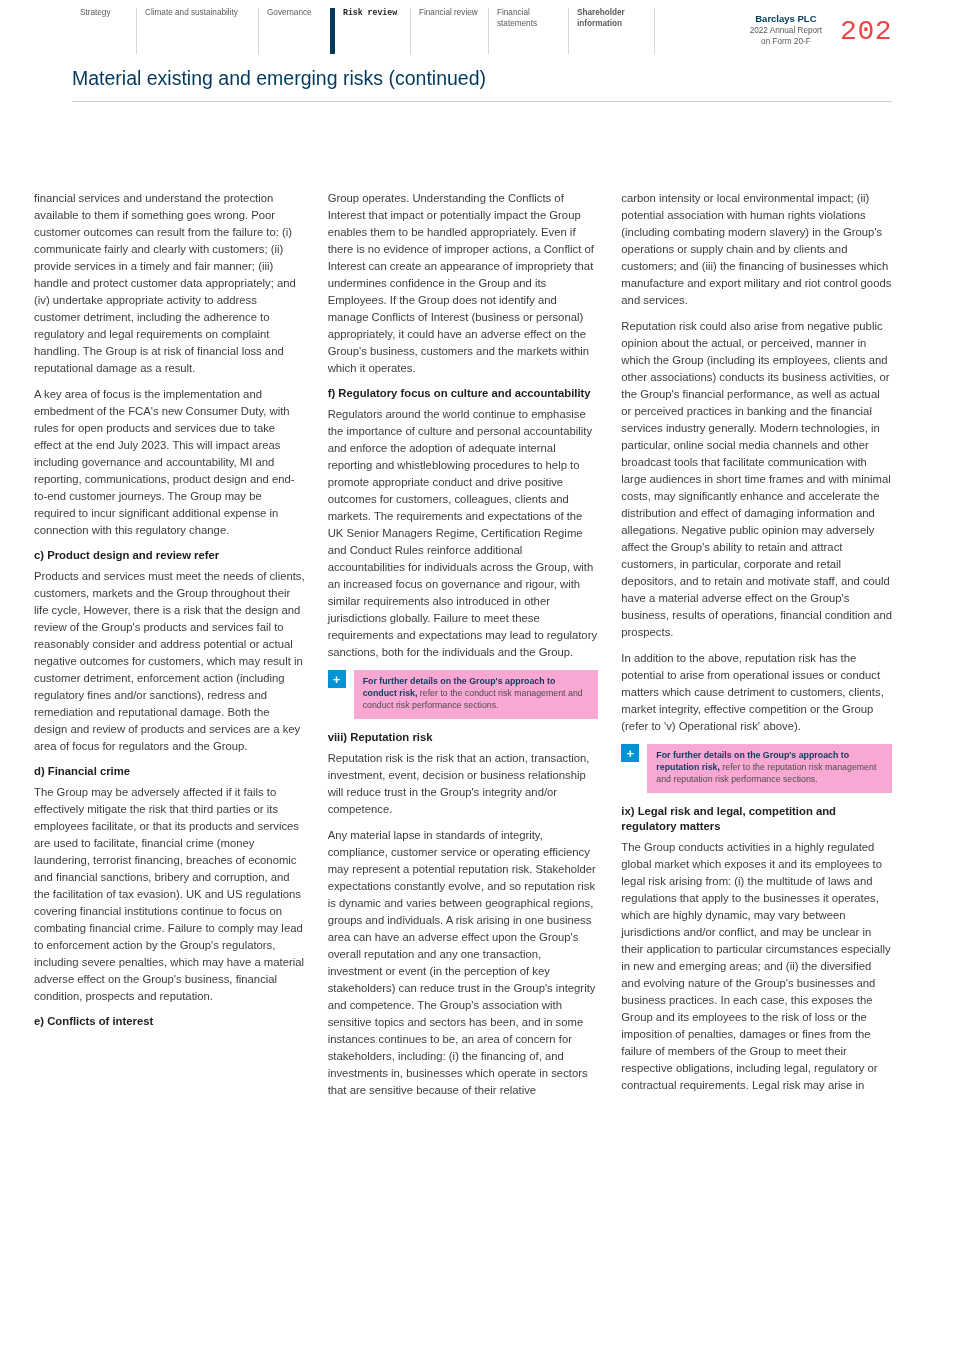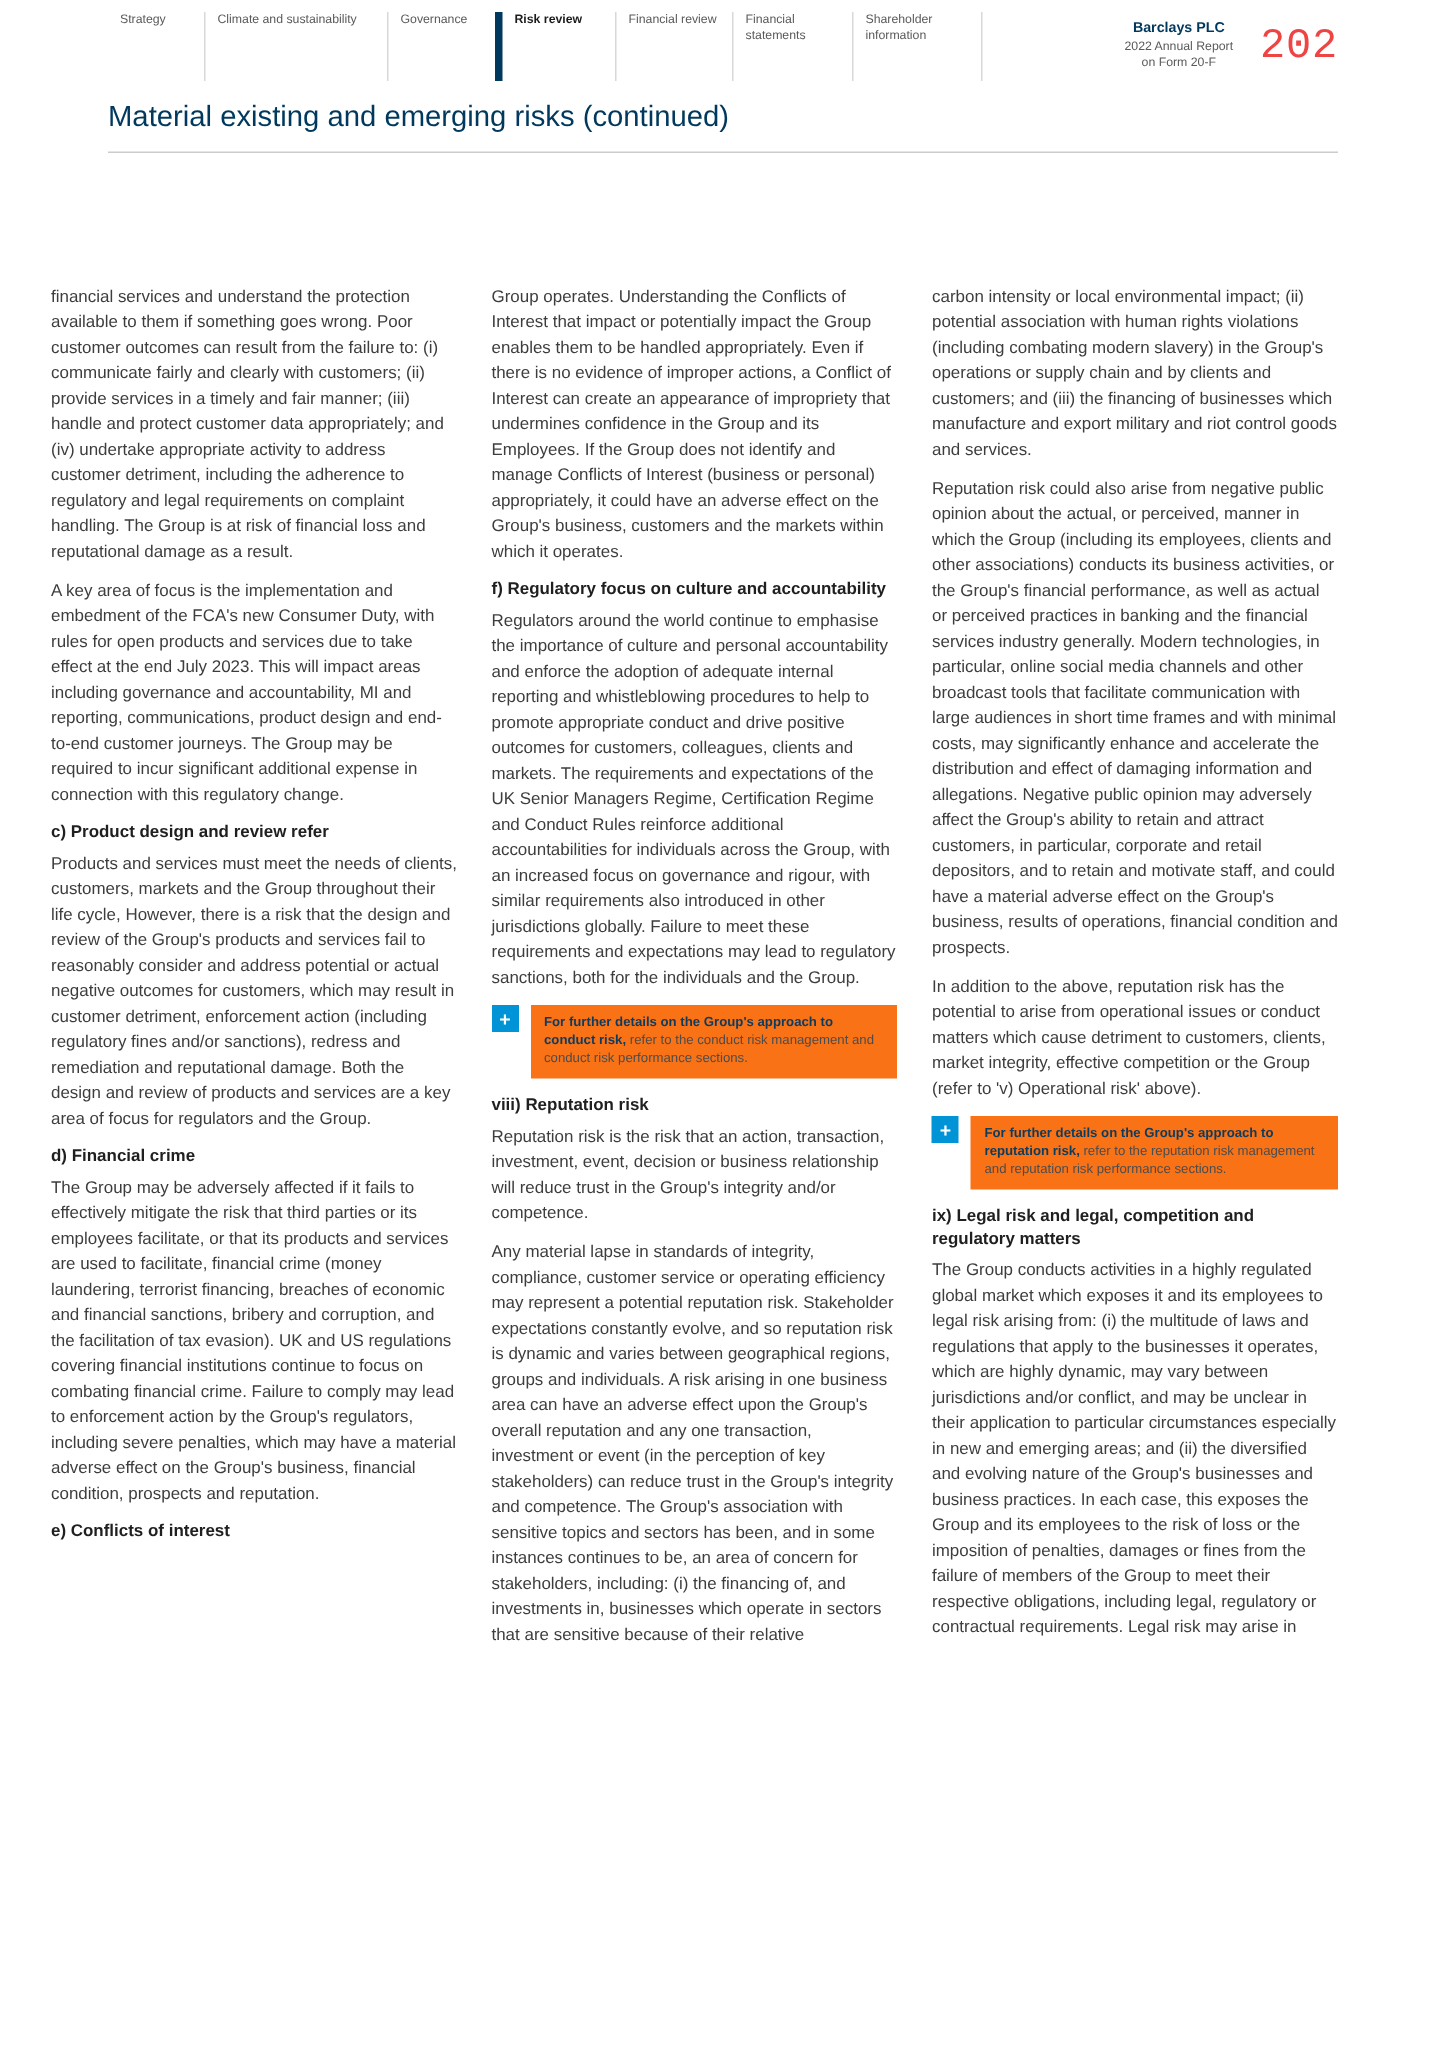--- a/index.html
+++ b/index.html
@@ -24,24 +24,24 @@
     padding:0 8px 6px 8px;
     font-size:8.2px; line-height:1.3;
     color:#5a5a5a;
     border-left:1px solid #d8d8d8;
     cursor:pointer;
   }
   .tab:first-child { border-left:none; }
   .tab:nth-child(1){ width:64px; }
   .tab:nth-child(2){ width:122px; }
   .tab:nth-child(3){ width:72px; }
-  .tab:nth-child(4){ width:80px; }
+  .tab:nth-child(4){ width:80px;font-family:Liberation Mono, monospace; }
   .tab:nth-child(5){ width:78px; }
   .tab:nth-child(6){ width:80px; }
-  .tab:nth-child(7){ width:86px; }
+  .tab:nth-child(7){ width:86px;font-weight:bold; }
   .tab.active {
     border-left:5px solid #00395d;
     font-weight:700; color:#1c1c1c;
   }
   .tabs-end { border-left:1px solid #d8d8d8; }
   .report-info {
     margin-left:auto;
     padding-top:5px;
     text-align:center;
   }
@@ -89,21 +89,21 @@
     margin:9px 0 11px 0;
   }
   .callout-icon {
     flex:0 0 18px; width:18px; height:18px;
     background:#0094d6; color:#fff;
     font-size:13px; font-weight:700;
     display:flex; align-items:center; justify-content:center;
   }
   .callout-body {
     flex:1;
-    background:#f97316;
+    background:#f9a8d4;
     padding:6px 9px 8px 9px;
     font-size:8.8px; line-height:1.34;
     color:#4c4c4c;
   }
   .callout-body b { color:#0d3b5e; }
 </style>
 </head>
 <body>
 
 <div class="page">

